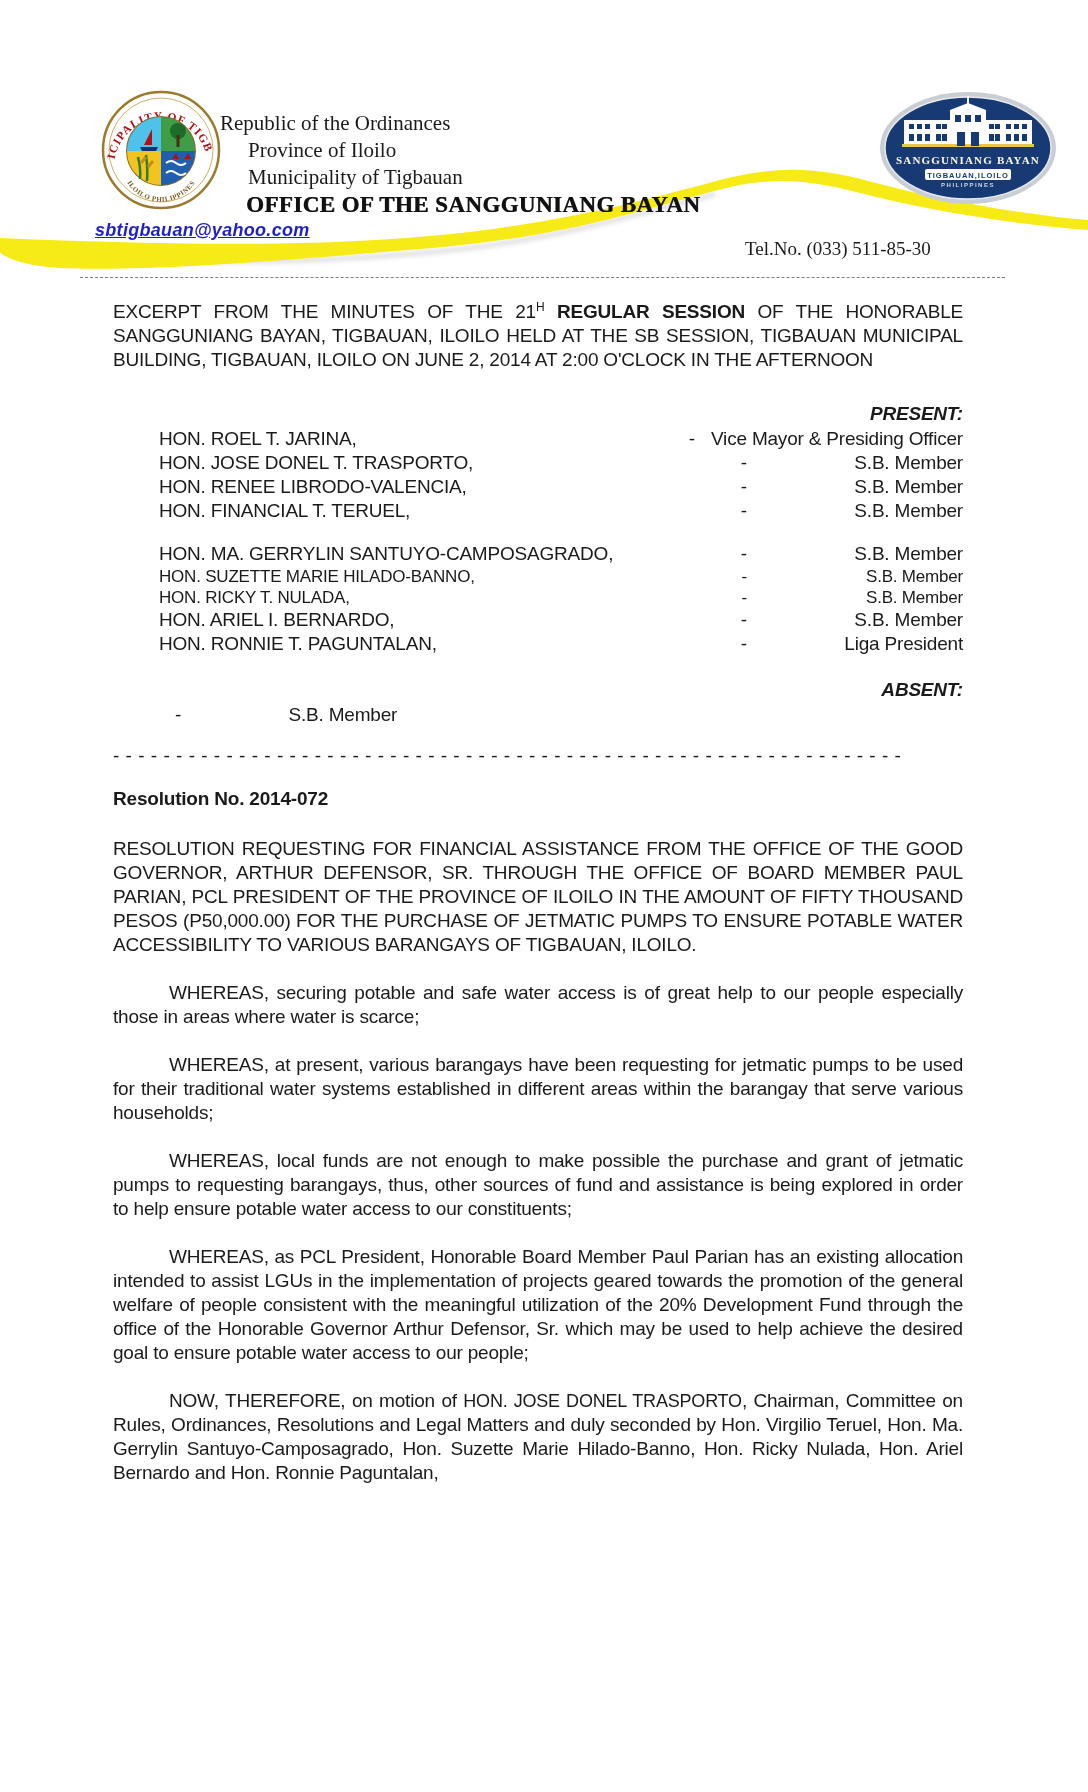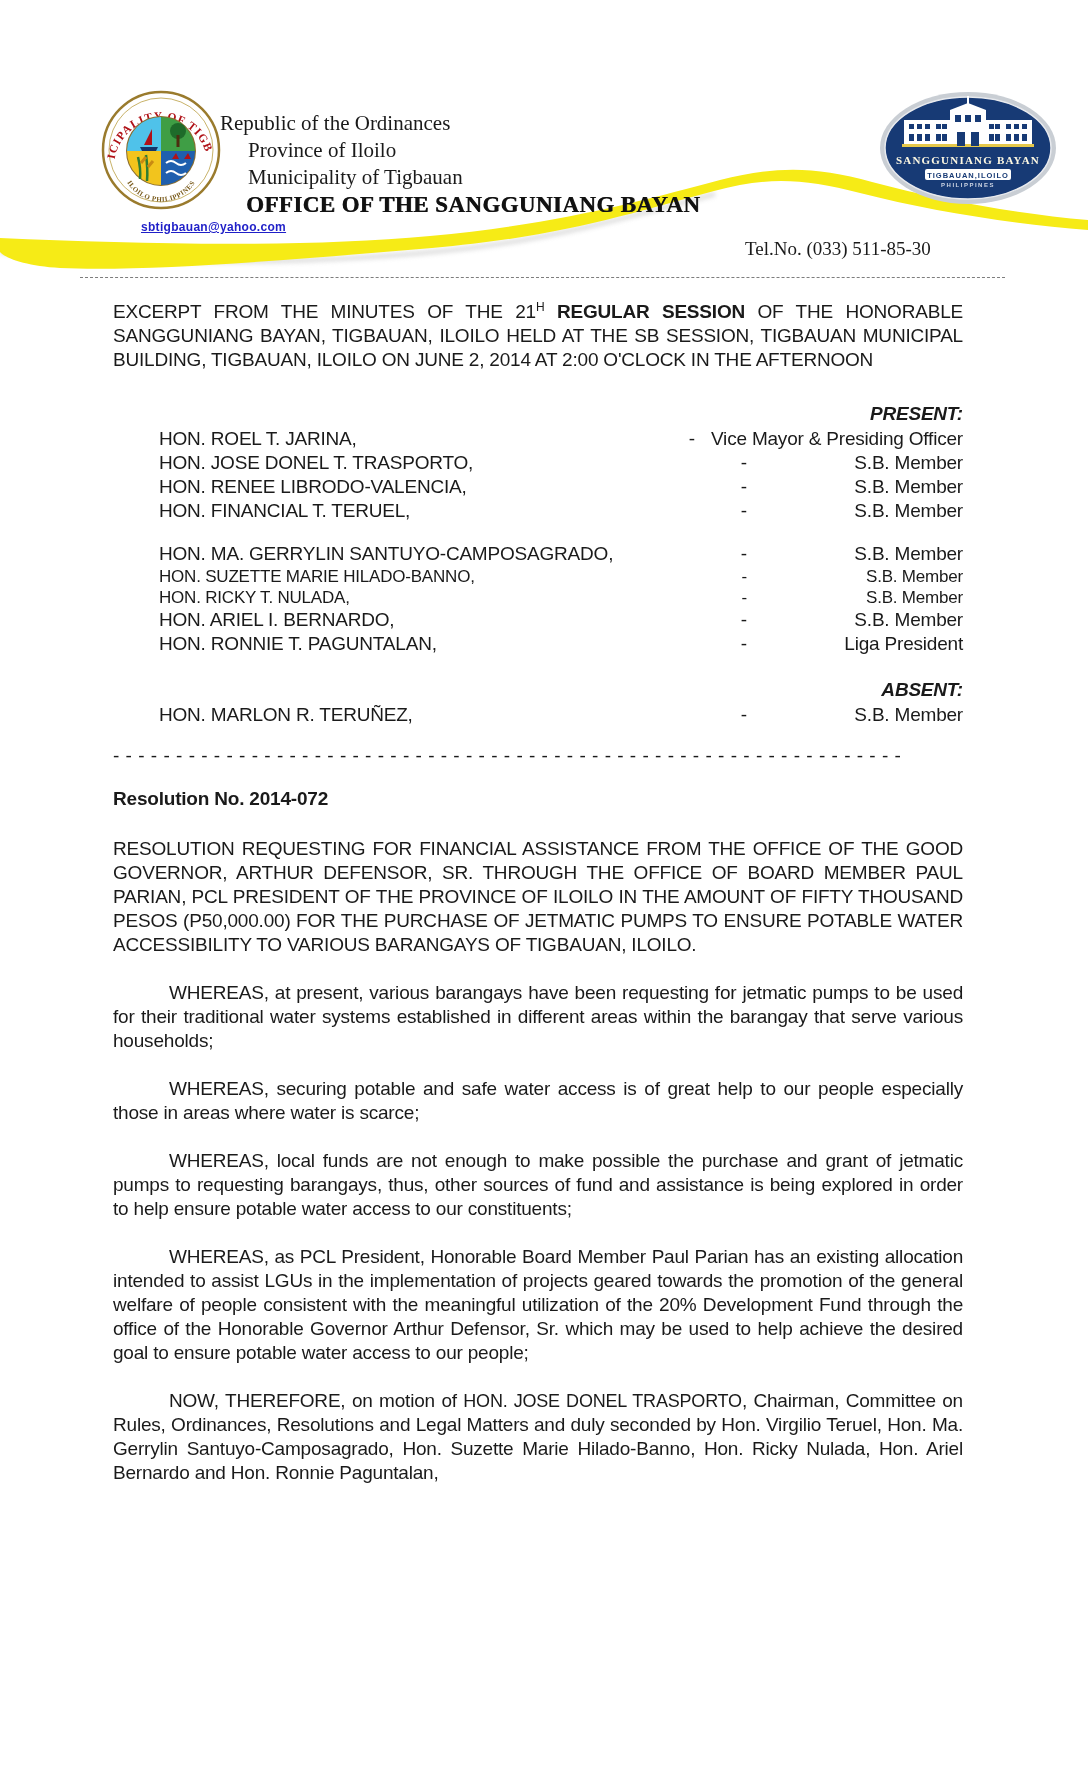--- a/index.html
+++ b/index.html
@@ -12,22 +12,22 @@
   .swoosh-svg{position:absolute;top:0;left:0;}
   .seal{position:absolute;left:100px;top:85px;}
   .org-block{position:absolute;left:220px;top:110px;font-family:"Liberation Serif",serif;font-size:21px;line-height:27px;}
   .org-line{white-space:nowrap;}
   .org-indent{margin-left:28px;}
   .office-line{
     margin-left:26px;font-weight:bold;font-size:23px;letter-spacing:0.4px;
     text-shadow:0.6px 0 0 #333;white-space:nowrap;color:#111;
   }
   .email{
-    position:absolute;left:95px;top:220px;font-size:12px;font-weight:bold;
-    color:#1f1fc8;text-decoration:underline;letter-spacing:0.3px;margin-left:46px;
+    position:absolute;left:95px;top:220px;font-size:18px;font-weight:bold;font-style:italic;
+    color:#1f1fc8;text-decoration:underline;letter-spacing:0.3px;
   }
   .sb-logo{position:absolute;left:878px;top:90px;}
   .tel{position:absolute;left:745px;top:238px;font-family:"Liberation Serif",serif;font-size:19px;}
   .rule{position:absolute;left:80px;top:277px;width:925px;border-top:1px dashed #7d7d7d;}
   
   .doc-body{position:absolute;top:300px;left:113px;width:850px;font-size:19px;line-height:24px;letter-spacing:-0.2px;}
   .para{ text-align:justify;margin:0; }
   .para + .para{margin-top:24px;}
   .indent{text-indent:56px;}
   sup.s{font-size:12px;line-height:0;vertical-align:super;}
@@ -205,33 +205,32 @@
         <span class="att-name">HON. RONNIE T. PAGUNTALAN,</span>
         <span class="att-dash">-</span>
         <span class="att-pos">Liga President</span>
       </div>
     </div>
 
     <div class="sec-label" style="margin-top:22px">ABSENT:</div>
 
     <div class="att-group">
       <div class="att-row">
-        <span class="att-name">HON. MARLON R. TERUÑEZ,</span>
         <span class="att-dash">-</span>
         <span class="att-pos">S.B. Member</span>
       </div>
     </div>
 
     <div class="divider">- - - - - - - - - - - - - - - - - - - - - - - - - - - - - - - - - - - - - - - - - - - - - - - - - -  - - - - - - - - - - - - -</div>
 
     <div class="res-no">Resolution No. 2014-072</div>
 
     <p class="para title-para">RESOLUTION REQUESTING FOR FINANCIAL ASSISTANCE FROM THE OFFICE OF THE GOOD GOVERNOR, ARTHUR DEFENSOR, SR. THROUGH THE OFFICE OF BOARD MEMBER PAUL PARIAN, PCL PRESIDENT OF THE PROVINCE OF ILOILO IN THE AMOUNT OF FIFTY THOUSAND PESOS (P50,000.00) FOR THE PURCHASE OF JETMATIC PUMPS TO ENSURE POTABLE WATER ACCESSIBILITY TO VARIOUS BARANGAYS OF TIGBAUAN, ILOILO.</p>
 
+    <p class="para indent">WHEREAS, securing potable and safe water access is of great help to our people especially those in areas where water is scarce;</p>
     <p class="para indent">WHEREAS, at present, various barangays have been requesting for jetmatic pumps to be used for their traditional water systems established in different areas within the barangay that serve various households;</p>
-    <p class="para indent">WHEREAS, securing potable and safe water access is of great help to our people especially those in areas where water is scarce;</p>
     <p class="para indent">WHEREAS, local funds are not enough to make possible the purchase and grant of jetmatic pumps to requesting barangays, thus, other sources of fund and assistance is being explored in order to help ensure potable water access to our constituents;</p>
     <p class="para indent">WHEREAS, as PCL President, Honorable Board Member Paul Parian has an existing allocation intended to assist LGUs in the implementation of projects geared towards the promotion of the general welfare of people consistent with the meaningful utilization of the 20% Development Fund through the office of the Honorable Governor Arthur Defensor, Sr. which may be used to help achieve the desired goal to ensure potable water access to our people;</p>
 
     <p class="para indent"><span>NOW, THEREFORE, on motion of </span><span class="caps-small">HON. JOSE DONEL TRASPORTO</span><span>, Chairman, Committee on Rules, Ordinances, Resolutions and Legal Matters and duly seconded by Hon. Virgilio Teruel, Hon. Ma. Gerrylin Santuyo-Camposagrado, Hon. Suzette Marie Hilado-Banno, Hon. Ricky Nulada, Hon. Ariel Bernardo and Hon. Ronnie Paguntalan,</span></p>
 
   </div>
 </div>
 
 </body></html>

